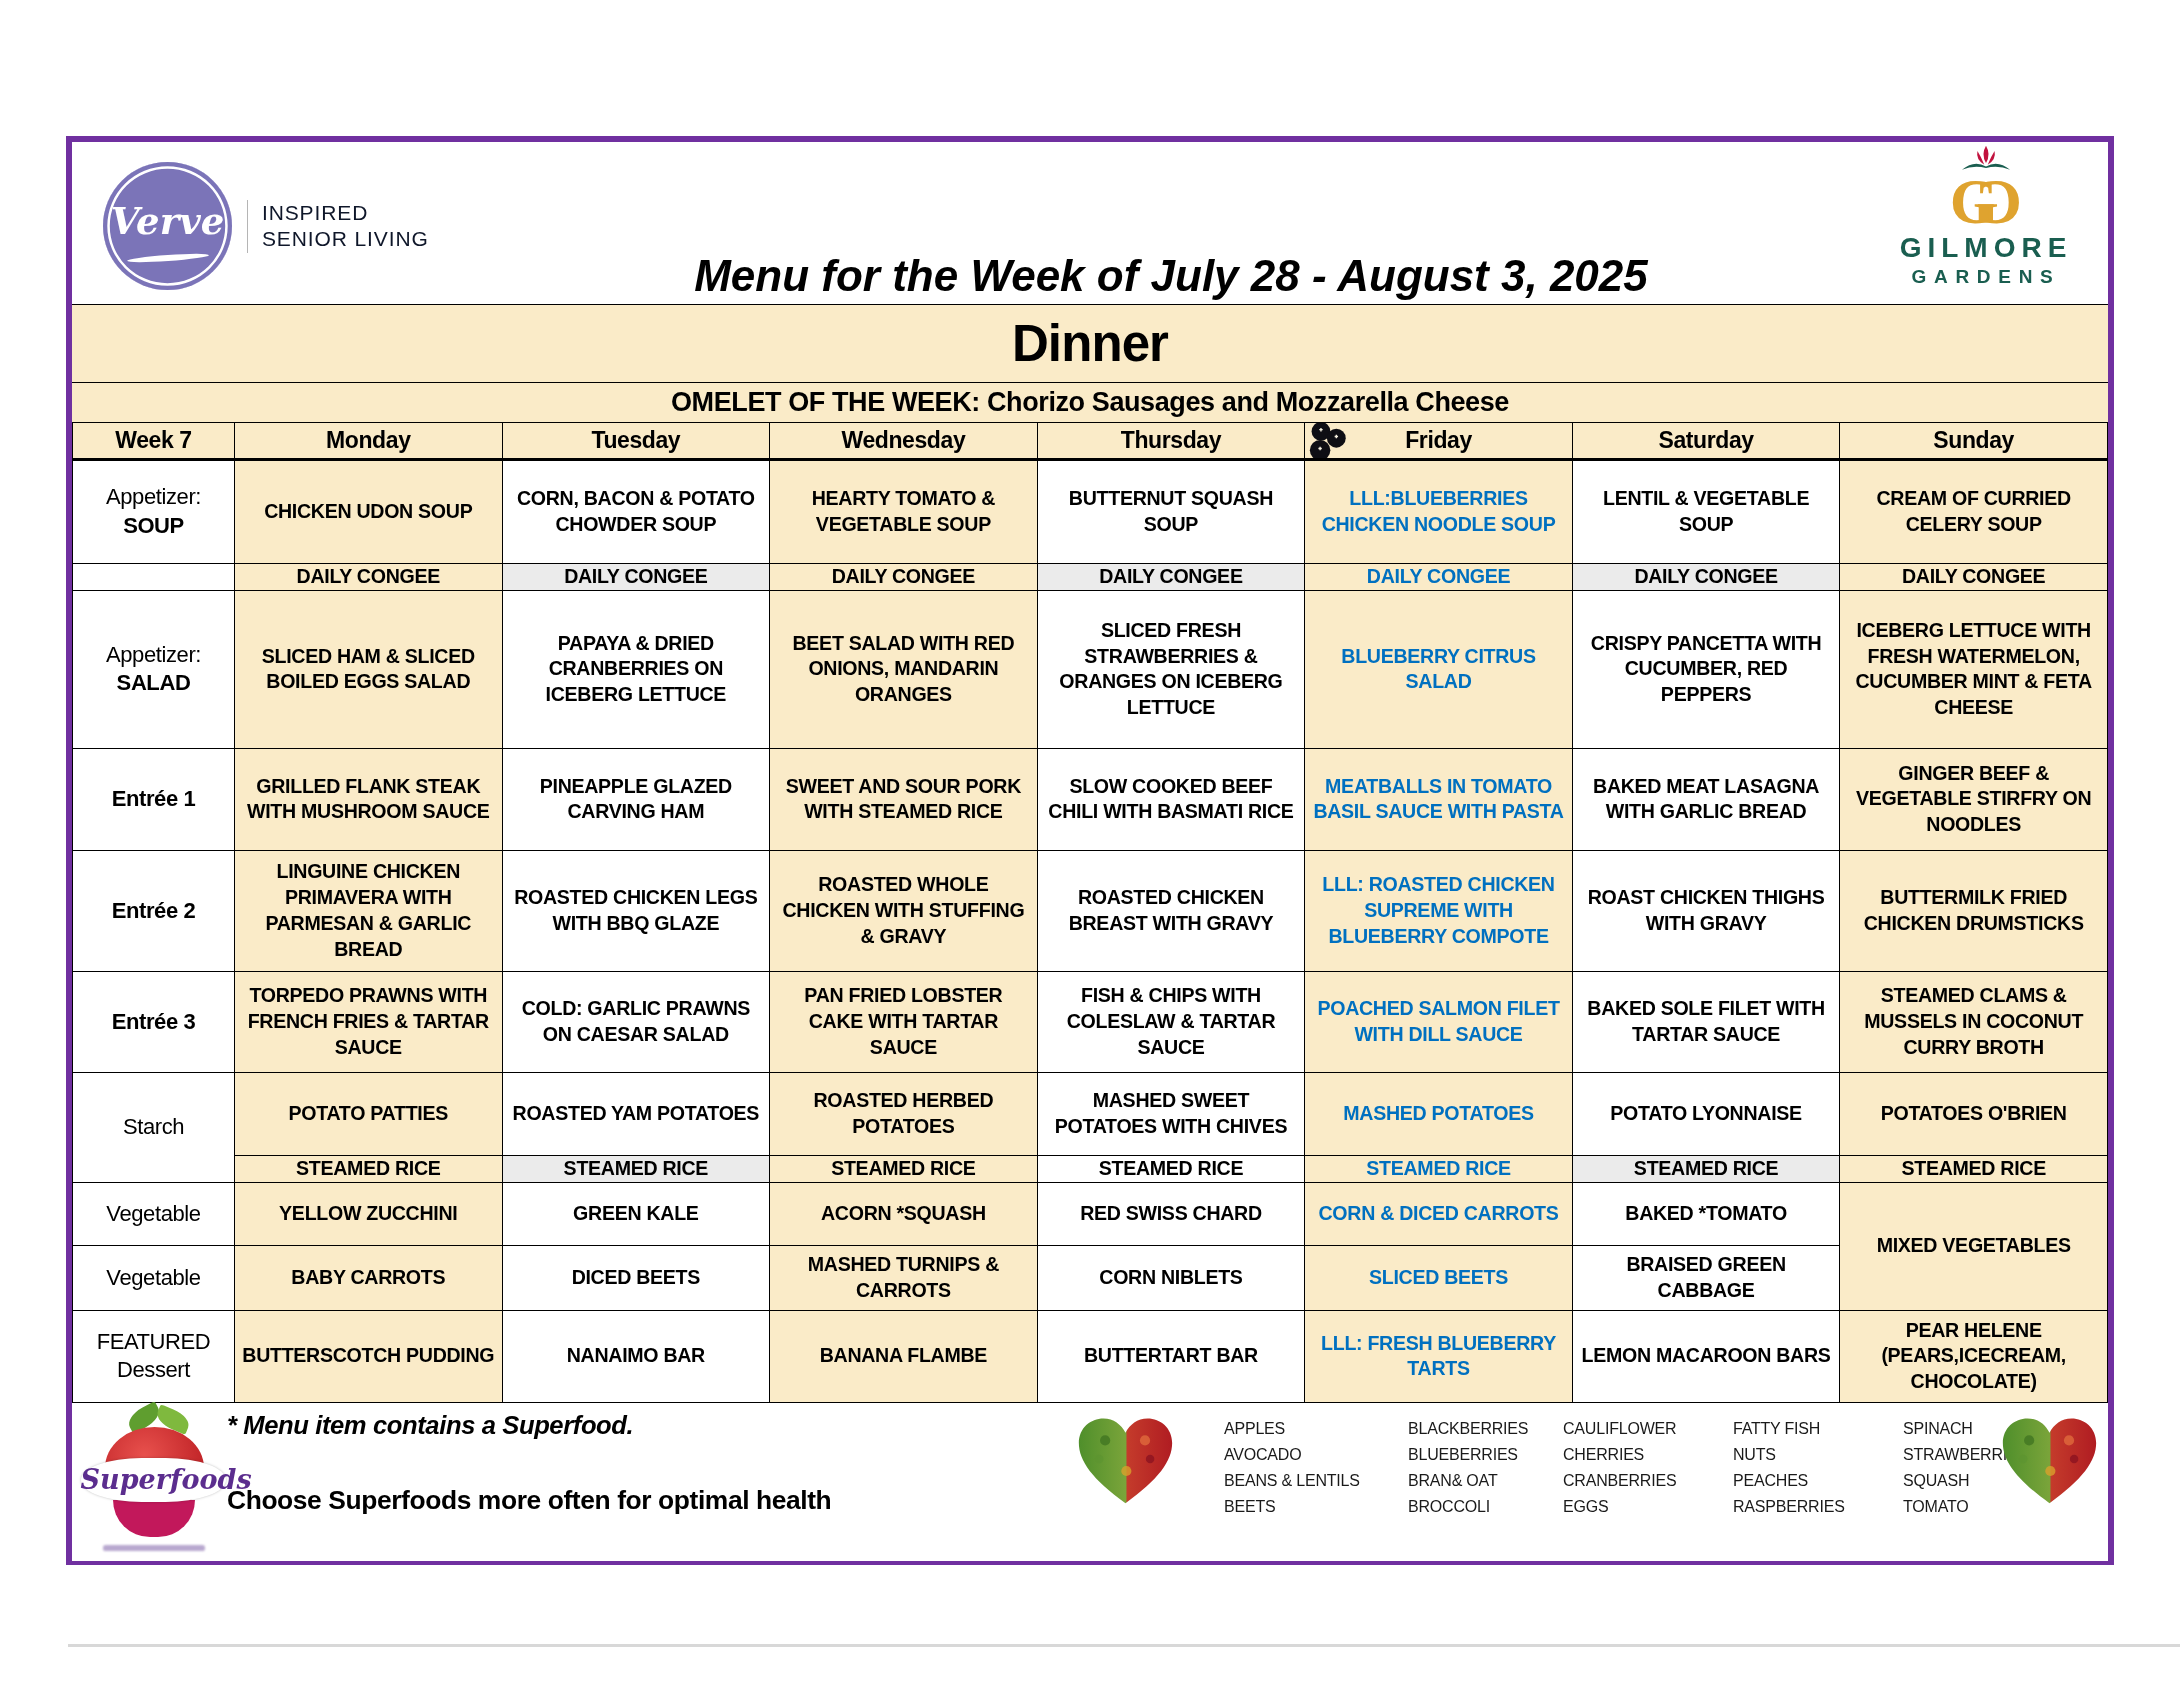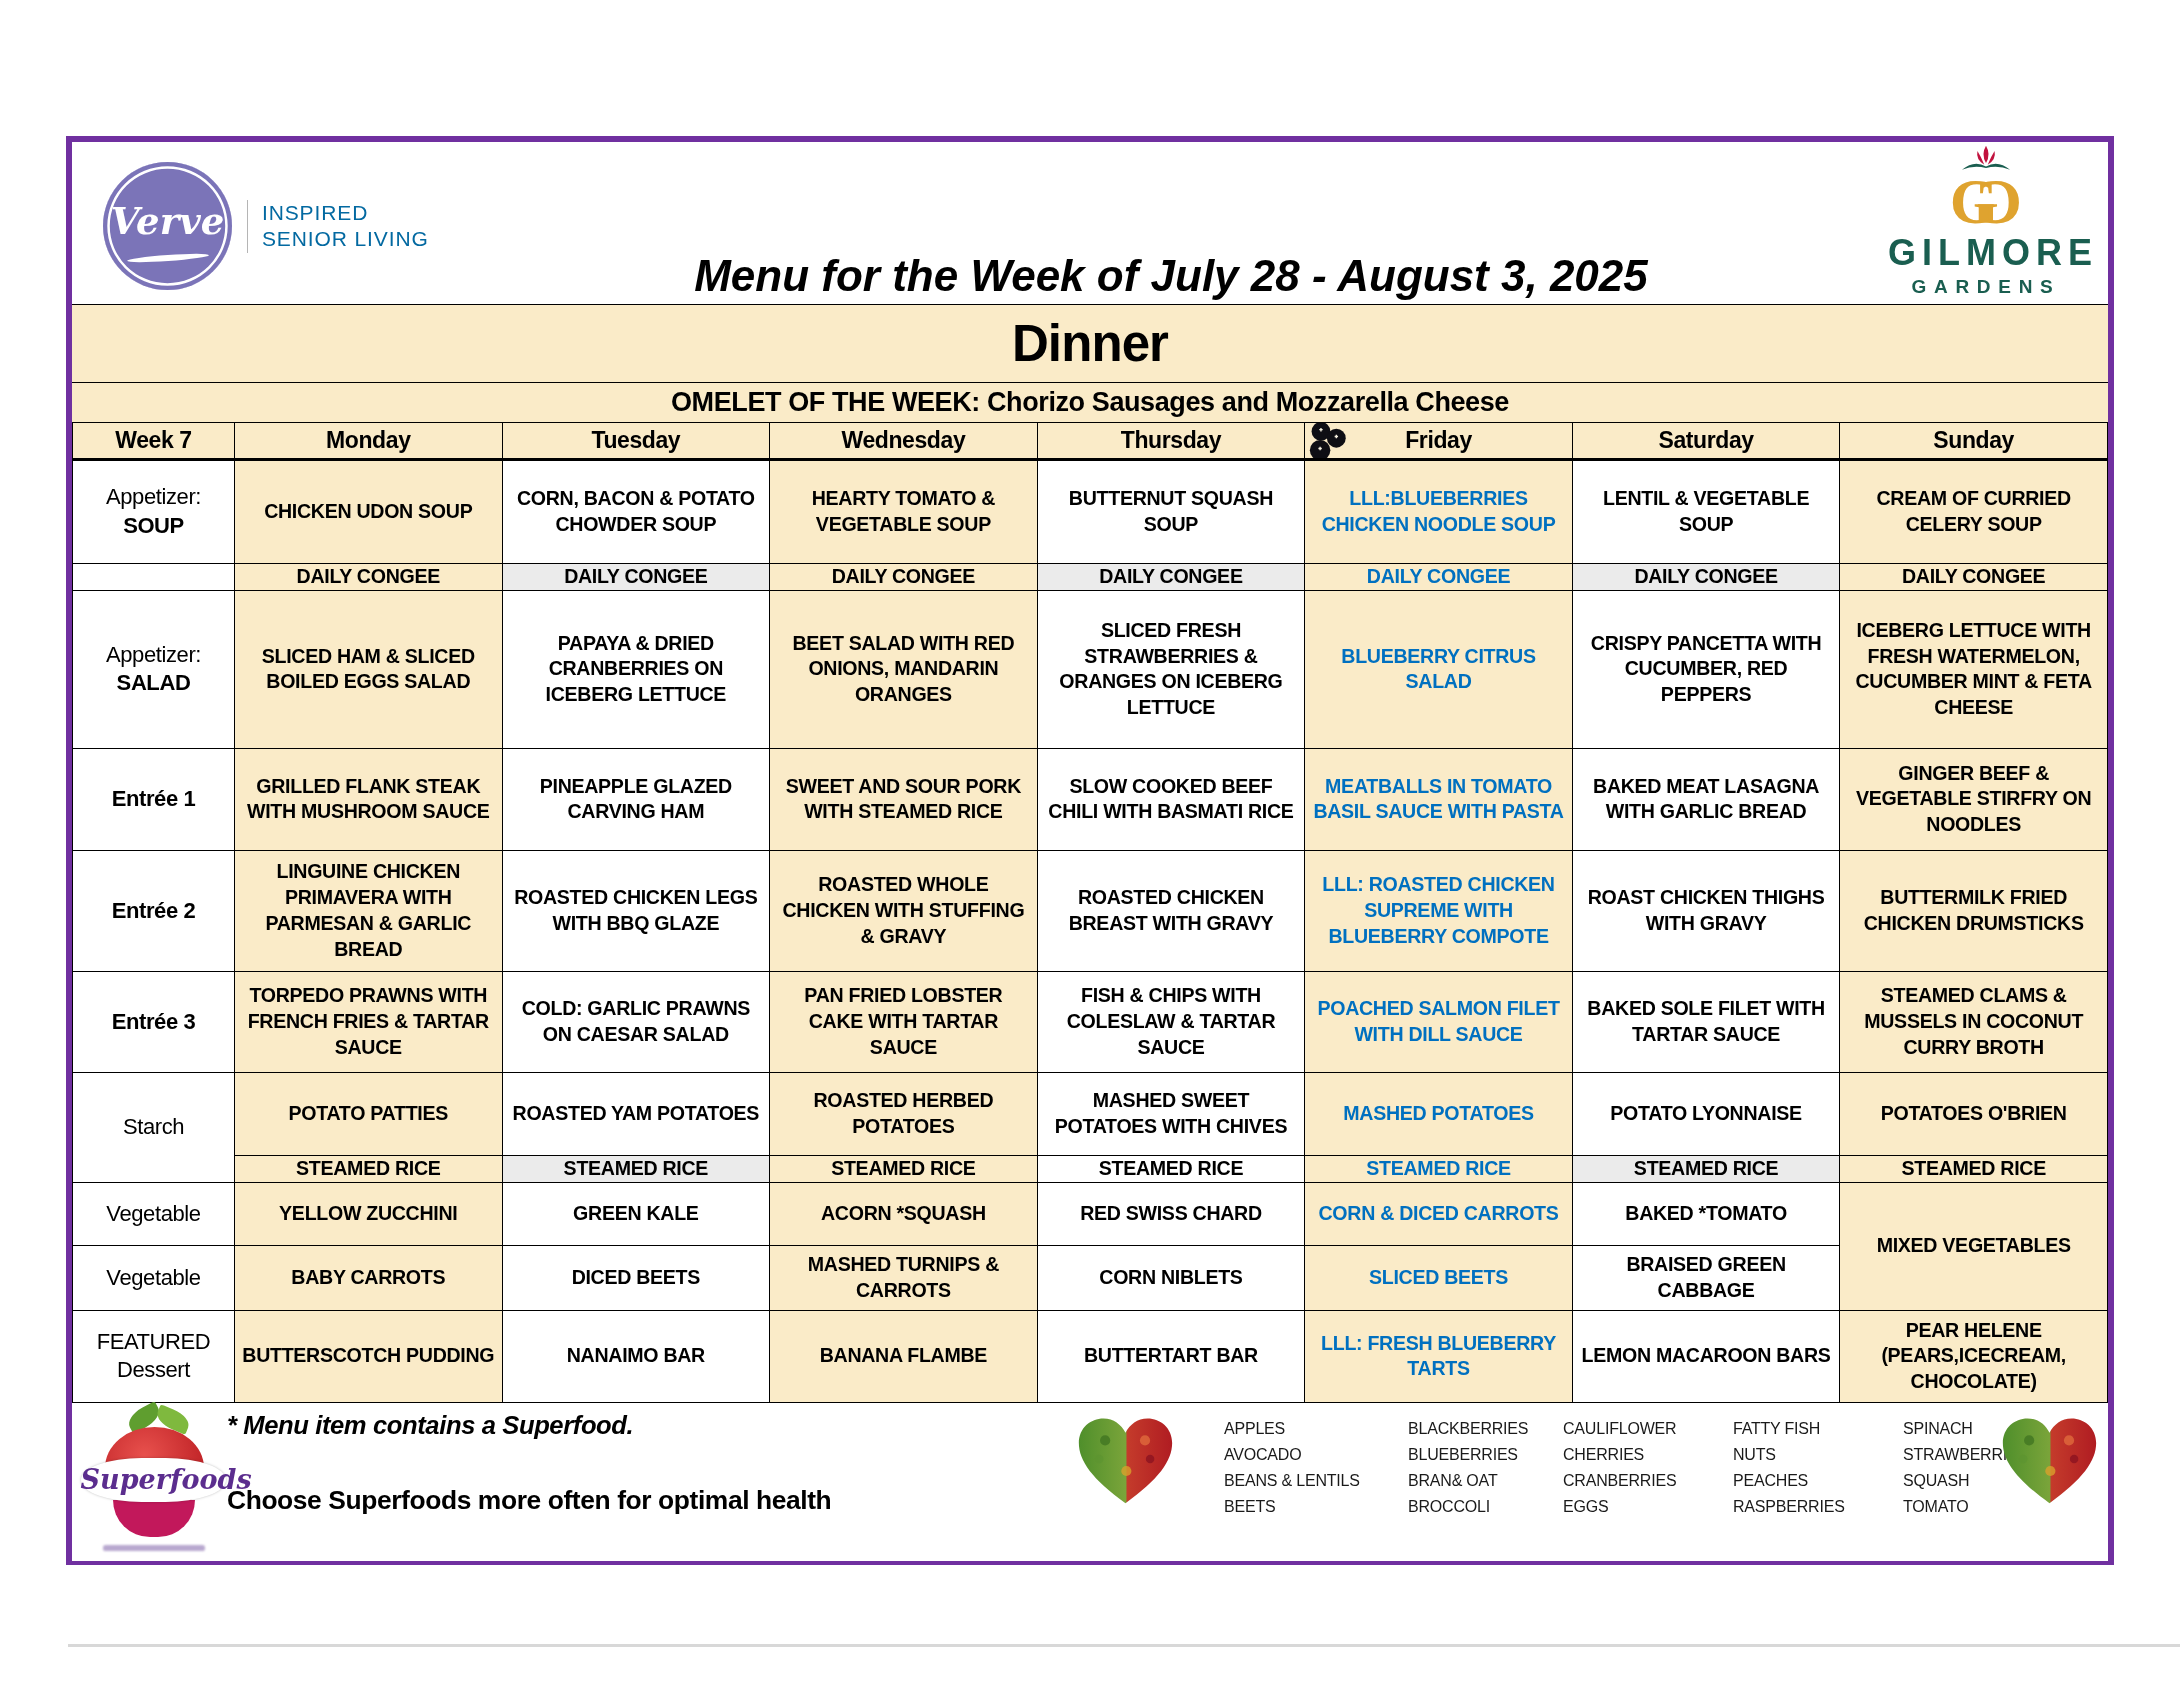--- a/index.html
+++ b/index.html
@@ -5,27 +5,27 @@
   html,body{margin:0;padding:0;background:#ffffff;}
   body{width:2181px;height:1685px;position:relative;font-family:"Liberation Sans",sans-serif;color:#000;}
   .frame{position:absolute;left:66px;top:136px;width:2036px;height:1417px;border:6.8px solid #7030A0;background:#fff;}
 
   
   .band{position:relative;height:162px;background:#fff;border-bottom:1.7px solid #000;}
   .verve{position:absolute;left:31px;top:20.4px;display:flex;align-items:center;}
   .verve-oval{width:129px;height:128px;background:#7B74B8;border-radius:50%;box-shadow:inset 0 0 0 4.3px #7B74B8, inset 0 0 0 6.8px #ffffff;position:relative;display:flex;align-items:center;justify-content:center;}
   .verve-word{font-family:"DejaVu Serif",serif;font-style:italic;font-weight:bold;color:#fff;font-size:37px;margin-top:-10.2px;}
   .verve-swash{position:absolute;left:24px;bottom:29px;width:82px;height:6px;background:#fff;border-radius:50%;transform:rotate(-4deg);}
-  .verve-tag{margin-left:15.3px;border-left:1.7px solid #b5b5b5;padding-left:13.6px;color:#0369a1;font-size:21px;letter-spacing:0.9px;line-height:1.25;}
+  .verve-tag{margin-left:15.3px;border-left:1.7px solid #b5b5b5;padding-left:13.6px;color:#0f172a;font-size:21px;letter-spacing:0.9px;line-height:1.25;}
   .week-title{position:absolute;left:calc(50% + 81px);transform:translateX(-50%);bottom:3.4px;font-size:44px;font-weight:bold;font-style:italic;white-space:nowrap;}
   .gilmore{position:absolute;right:24px;top:6.8px;width:196px;text-align:center;}
   .gg{position:relative;height:82px;display:flex;align-items:flex-end;justify-content:center;color:#DFA32F;font-family:"Liberation Serif",serif;font-size:63px;font-weight:bold;line-height:0.9;}
   .gg .g2{transform:scaleX(-1);margin-left:-25.6px;}
   .tulip{position:absolute;left:50%;top:-5.1px;transform:translateX(-50%);}
-  .gilmore-name{color:#1A5E50;font-size:36px;font-weight:bold;letter-spacing:6px;margin-top:1.7px;}
+  .gilmore-name{color:#1A5E50;font-size:28px;font-weight:bold;letter-spacing:6px;margin-top:1.7px;}
   .gilmore-sub{color:#1A5E50;font-size:19px;font-weight:bold;letter-spacing:7.7px;margin-top:1.7px;}
 
   
   .dinner-row{height:77px;background:#FAEBC8;border-bottom:1.7px solid #000;display:flex;align-items:center;justify-content:center;font-size:51px;font-weight:bold;letter-spacing:-0.9px;}
   .omelet-row{height:39px;background:#FAEBC8;display:flex;align-items:center;justify-content:center;font-size:27px;font-weight:bold;letter-spacing:-0.4px;}
 
   
   table.menu{border-collapse:collapse;table-layout:fixed;width:2036px;}
   table.menu td{border:1.7px solid #000;text-align:center;vertical-align:middle;padding:1.7px 6.8px;overflow:hidden;}
   tr.r-dh td{border-bottom-width:3.4px;}

